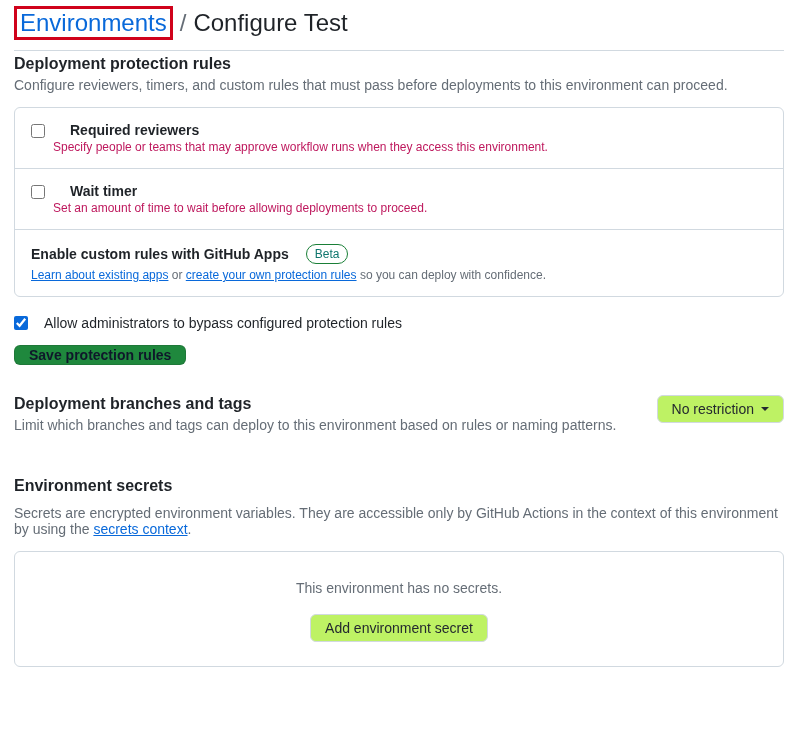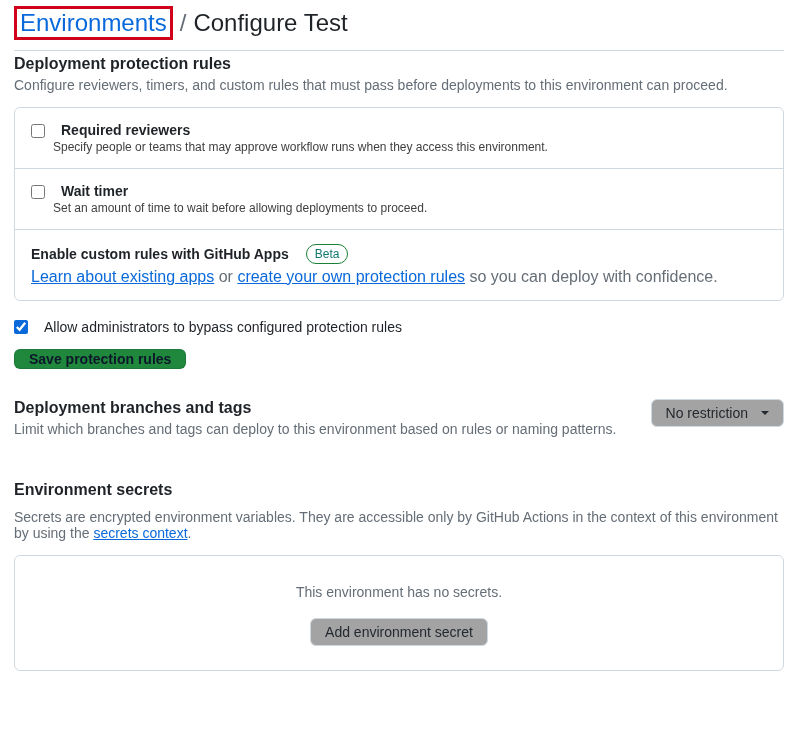--- a/index.html
+++ b/index.html
@@ -49,33 +49,33 @@
       overflow: hidden;
     }
     .box-row {
       padding: 14px 16px;
       border-bottom: 1px solid #d1d9e0;
     }
     .box-row:last-child { border-bottom: none; }
     .checkbox-row {
       display: flex;
       align-items: flex-start;
-      gap: 16px;
+      gap: 25px;
     }
     .checkbox-row input[type="checkbox"] {
       margin-top: 2px;
       width: 14px;
       height: 14px;
     }
     .checkbox-label {
       font-weight: 600;
       font-size: 14px;
     }
     .checkbox-desc {
-      color: #404040;
+      color: #be185d;
       font-size: 12px;
       margin-top: 2px;
       margin-left: 22px;
     }
     .custom-rules-title {
       font-weight: 600;
       display: inline-flex;
       align-items: center;
       gap: 17px;
     }
@@ -87,21 +87,21 @@
       font-size: 12px;
       font-weight: 500;
       padding: 0 8px;
       line-height: 18px;
     }
     .link {
       color: #0969da;
       text-decoration: underline;
     }
     .inline-desc {
-      font-size: 16px;
+      font-size: 12px;
       color: #656d76;
       margin-top: 4px;
     }
     .bypass-row {
       display: flex;
       align-items: center;
       gap: 16px;
       margin: 18px 0 14px;
     }
     .bypass-row input[type="checkbox"] {
@@ -113,31 +113,31 @@
       background: #1f883d;
       color: #0f172a;
       border: 1px solid rgba(31,35,40,0.15);
       border-radius: 6px;
       padding: 1px 14px;
       font-size: 14px;
       font-weight: 600;
       cursor: pointer;
     }
     .btn-default {
-      background: #a3a3a3;
+      background: #bef264;
       color: #24292f;
       border: 1px solid #d1d9e0;
       border-radius: 6px;
       padding: 5px 14px;
       font-size: 14px;
       font-weight: 500;
       cursor: pointer;
       display: inline-flex;
       align-items: center;
-      gap: 11px;
+      gap: 5px;
       text-align: center;
     }
     .section-block {
       margin-top: 30px;
     }
     .branches-header {
       display: flex;
       justify-content: space-between;
       align-items: flex-start;
     }

